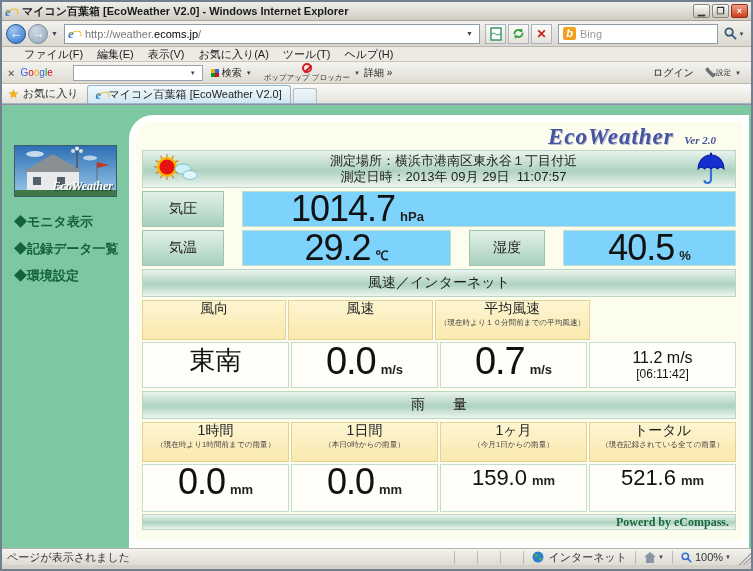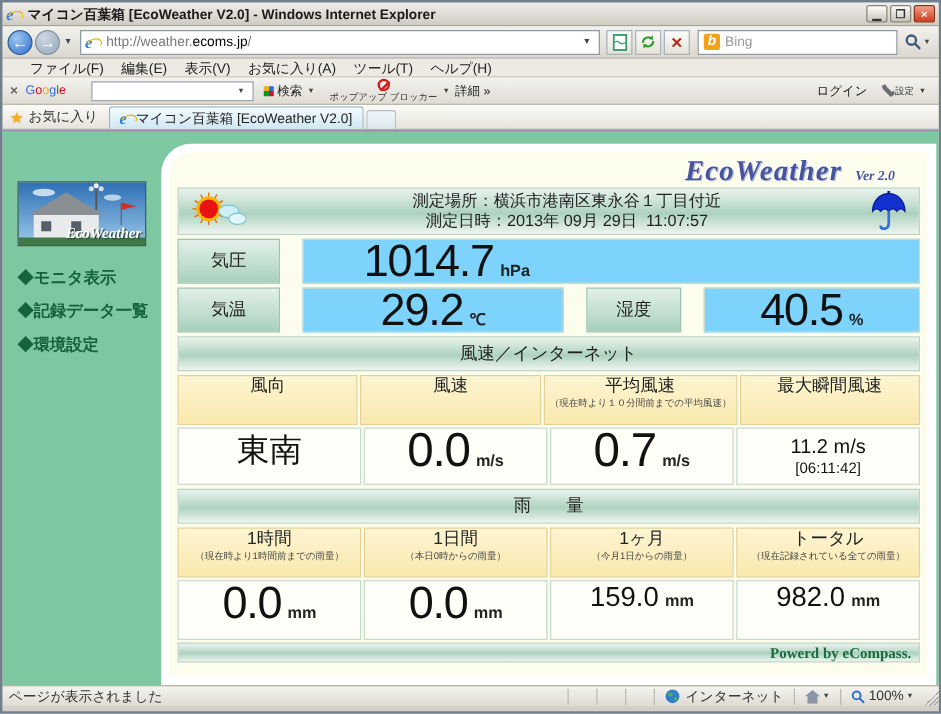--- a/index.html
+++ b/index.html
@@ -319,23 +319,20 @@
           <div class="hcell">
               <span class="t">風向</span>
             </div>
           <div class="hcell">
               <span class="t">風速</span>
             </div>
           <div class="hcell">
               <span class="t">平均風速</span>
               <span class="s">（現在時より１０分間前までの平均風速）</span>
             </div>
-          <div class="hcell">
-              <span class="t">最大瞬間風速</span>
-            </div>
         </div>
         <div style="height:2px"></div>
         <div class="grid4">
           <div class="vcell">
               <span class="dir">東南</span>
             </div>
           <div class="vcell">
               <span class="big2">0.0</span>
               <span class="unit">m/s</span>
             </div>
@@ -379,21 +376,21 @@
             </div>
           <div class="vcell h48">
               <span class="rain-big">0.0</span>
               <span class="unit">mm</span>
             </div>
           <div class="vcell h48">
               <span class="rain-sm">159.0</span>
               <span class="unit">mm</span>
             </div>
           <div class="vcell h48">
-              <span class="rain-sm">982.0</span>
+              <span class="rain-sm">521.6</span>
               <span class="unit">mm</span>
             </div>
         </div>
 
         <div class="band footband">Powerd by eCompass.</div>
 
       </div>
     </div>
   </div>
 

